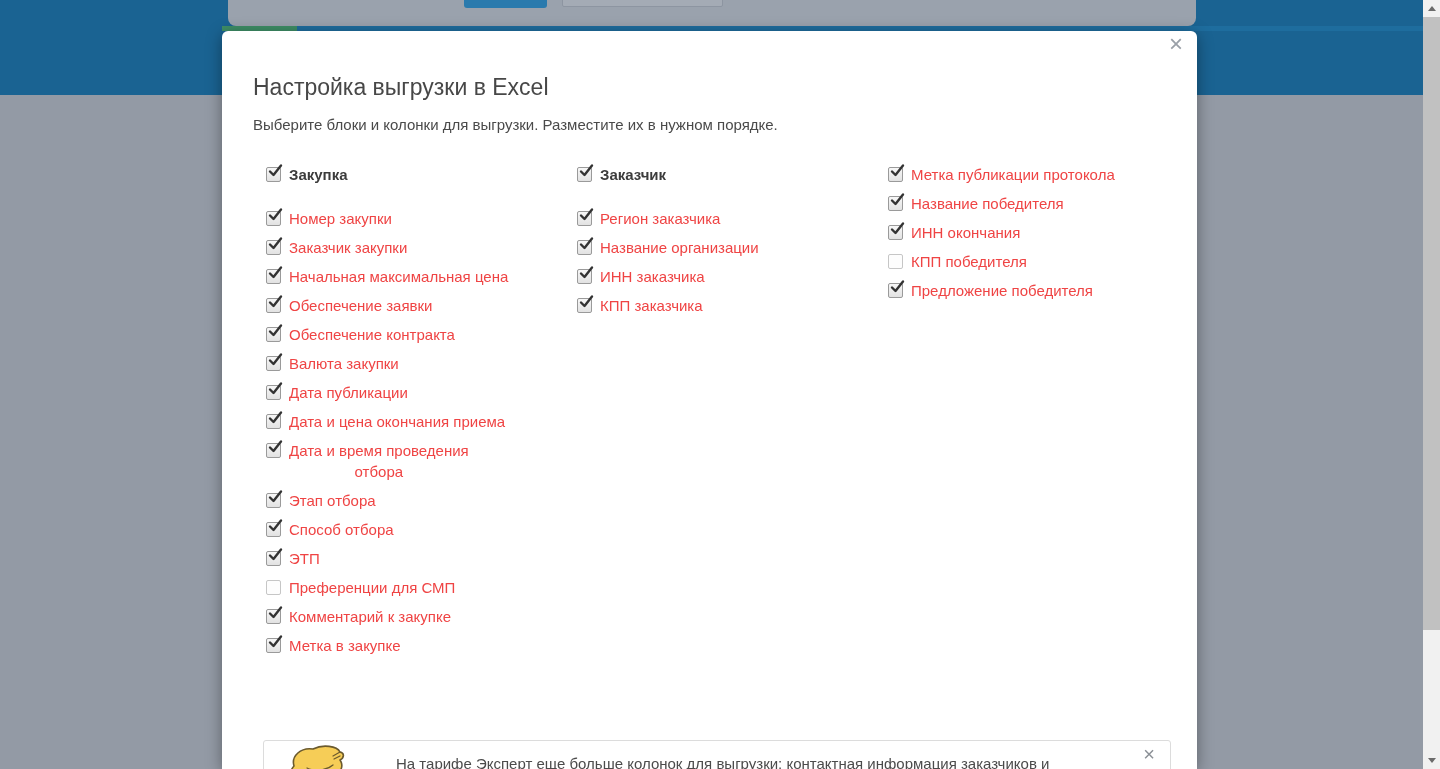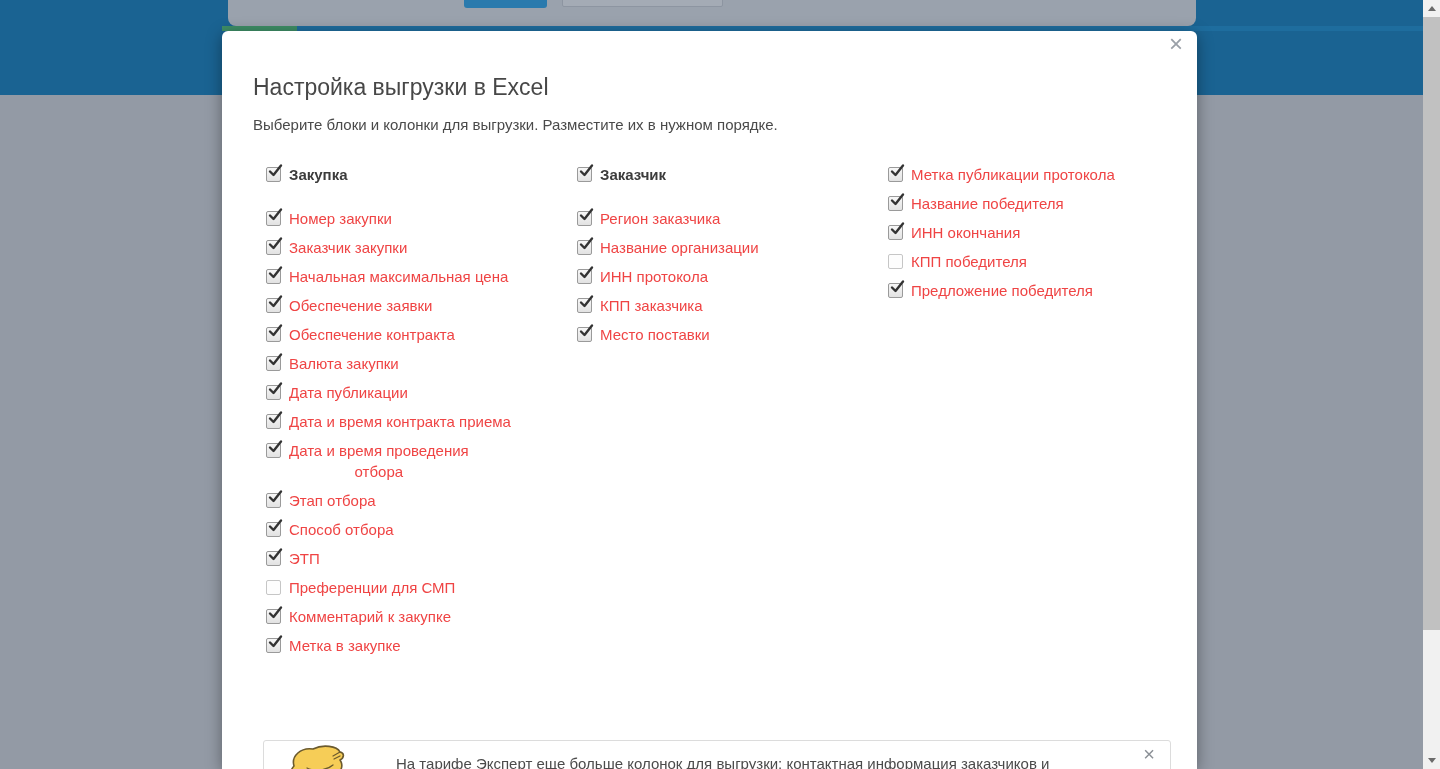--- a/index.html
+++ b/index.html
@@ -167,21 +167,21 @@
             <div>Дата публикации</div>
           </span>
         </div>
         <div class="item">
           <span class="cb checked">
             <svg width="15" height="14" viewBox="0 0 15 14">
               <path d="M2,7.5 L5.5,11 L13,1.5" fill="none" stroke="#333333" stroke-width="2.4" stroke-linecap="round" stroke-linejoin="round"></path>
             </svg>
           </span>
           <span class="lbl">
-            <div>Дата и время контракта приема</div>
+            <div>Дата и цена окончания приема</div>
           </span>
         </div>
         <div class="item">
           <span class="cb checked">
             <svg width="15" height="14" viewBox="0 0 15 14">
               <path d="M2,7.5 L5.5,11 L13,1.5" fill="none" stroke="#333333" stroke-width="2.4" stroke-linecap="round" stroke-linejoin="round"></path>
             </svg>
           </span>
           <span class="lbl">
             <div>Дата и время проведения</div>
@@ -274,41 +274,31 @@
             <div>Название организации</div>
           </span>
         </div>
         <div class="item">
           <span class="cb checked">
             <svg width="15" height="14" viewBox="0 0 15 14">
               <path d="M2,7.5 L5.5,11 L13,1.5" fill="none" stroke="#333333" stroke-width="2.4" stroke-linecap="round" stroke-linejoin="round"></path>
             </svg>
           </span>
           <span class="lbl">
-            <div>ИНН протокола</div>
+            <div>ИНН заказчика</div>
           </span>
         </div>
         <div class="item">
           <span class="cb checked">
             <svg width="15" height="14" viewBox="0 0 15 14">
               <path d="M2,7.5 L5.5,11 L13,1.5" fill="none" stroke="#333333" stroke-width="2.4" stroke-linecap="round" stroke-linejoin="round"></path>
             </svg>
           </span>
           <span class="lbl">
             <div>КПП заказчика</div>
-          </span>
-        </div>
-        <div class="item">
-          <span class="cb checked">
-            <svg width="15" height="14" viewBox="0 0 15 14">
-              <path d="M2,7.5 L5.5,11 L13,1.5" fill="none" stroke="#333333" stroke-width="2.4" stroke-linecap="round" stroke-linejoin="round"></path>
-            </svg>
-          </span>
-          <span class="lbl">
-            <div>Место поставки</div>
           </span>
         </div>
       </div>
       <div class="col">
         <div class="item">
           <span class="cb checked">
             <svg width="15" height="14" viewBox="0 0 15 14">
               <path d="M2,7.5 L5.5,11 L13,1.5" fill="none" stroke="#333333" stroke-width="2.4" stroke-linecap="round" stroke-linejoin="round"></path>
             </svg>
           </span>

